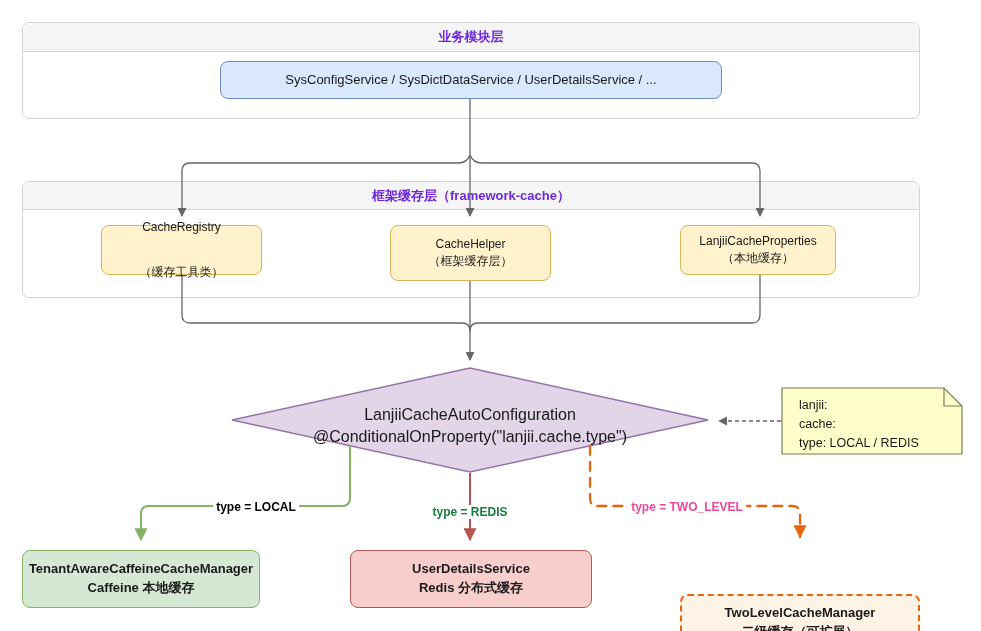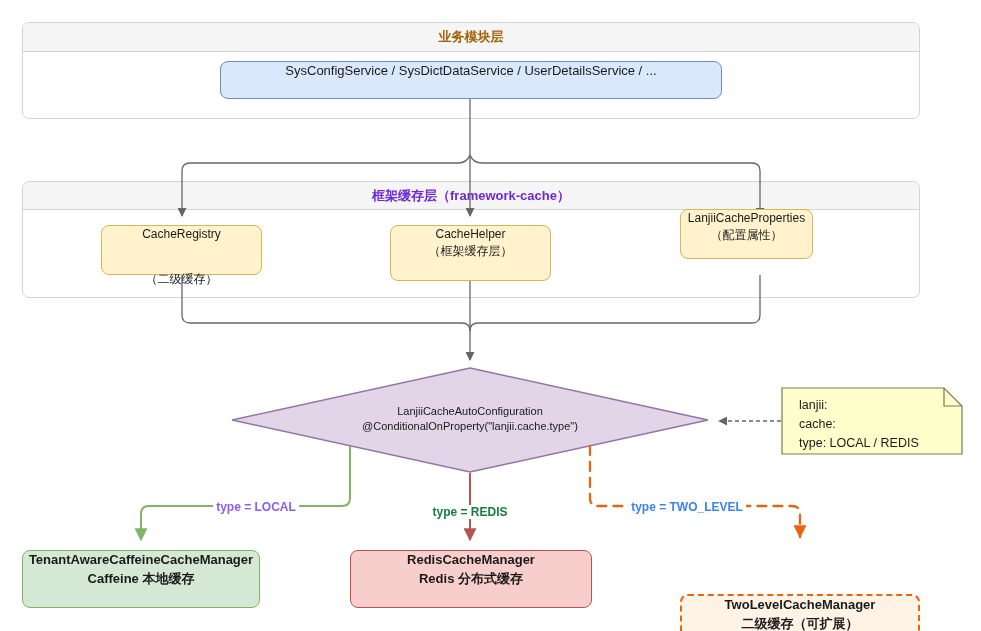--- a/index.html
+++ b/index.html
@@ -2,41 +2,41 @@
 <html><head>
 <meta charset="utf-8">
 <style>
   html,body{margin:0;padding:0;background:#ffffff;}
   body{width:981px;height:631px;position:relative;overflow:hidden;
        font-family:"Liberation Sans","DejaVu Sans",sans-serif;color:#1a1a1a;}
   
   .layer{position:absolute;background:#ffffff;border:1px solid #d4d4d4;border-radius:7px;box-sizing:border-box;}
   .layer-header{height:28px;background:#f5f5f5;border-bottom:1px solid #d4d4d4;
     border-radius:7px 7px 0 0;display:flex;align-items:center;justify-content:center;
-    font-weight:bold;font-size:13px;color:#a16207;}
+    font-weight:bold;font-size:13px;color:#6d28d9;}
   
   .node{position:absolute;box-sizing:border-box;display:flex;flex-direction:column;
-    align-items:center;text-align:center;border-radius:8px;line-height:1.45;}
+    align-items:center;justify-content:center;text-align:center;border-radius:8px;line-height:1.45;}
   .node-blue{background:#dae8fc;border:1px solid #6c8ebf;font-size:13px;}
   .node-yellow{background:#fff2cc;border:1px solid #d6b656;font-size:12px;}
   .node-green{background:#d5e8d4;border:1px solid #82b366;font-size:13px;font-weight:bold;}
   .node-red{background:#f8cecc;border:1px solid #b85450;font-size:13px;font-weight:bold;}
   .node-orange{background:#fff3e6;border:2px dashed #e8650d;font-size:13px;font-weight:bold;}
   
   #edges{position:absolute;left:0;top:0;z-index:5;}
   .layer{z-index:1;}
   .node{z-index:10;}
   .overlay-text{position:absolute;z-index:12;}
-  .diamond-label{width:380px;left:280px;top:404px;text-align:center;font-size:11px;line-height:1.4;}
+  .diamond-label{width:380px;left:280px;top:404px;text-align:center;font-size:16px;line-height:1.4;}
   .note-text{left:799px;top:396px;font-size:12.5px;line-height:1.5;}
   .edge-label{position:absolute;z-index:12;transform:translate(-50%,-50%);
     background:#ffffff;padding:0 3px;font-size:12px;font-weight:bold;white-space:nowrap;}
-  .lbl-local{color:#8b5cf6;left:256px;top:507px;}
+  .lbl-local{color:#000000;left:256px;top:507px;}
   .lbl-redis{color:#15803d;left:470px;top:512px;}
-  .lbl-two-level{color:#3b82f6;left:687px;top:507px;}
+  .lbl-two-level{color:#ec4899;left:687px;top:507px;}
 </style>
 </head>
 <body>
 
 <div class="layer" style="left:22px;top:22px;width:898px;height:97px;">
   <div class="layer-header">
     <span>业务模块层</span>
   </div>
 </div>
 
@@ -81,29 +81,29 @@
   <path d="M470,473 V540" stroke="#b85450" stroke-width="2" fill="none" marker-end="url(#ared)"></path>
   <path d="M590,446 V498 Q590,506 598,506 H792 Q800,506 800,514 V537" stroke="#e8650d" stroke-width="2.3" stroke-dasharray="9 7" stroke-linecap="round" fill="none" marker-end="url(#aorange)"></path>
 </svg>
 
 <div class="node node-blue" style="left:220px;top:61px;width:502px;height:38px;">
   <span>SysConfigService / SysDictDataService / UserDetailsService / ...</span>
 </div>
 
 <div class="node node-yellow" style="left:101px;top:225px;width:161px;height:50px;gap:28px;">
   <div>CacheRegistry</div>
-  <div>（二级缓存）</div>
+  <div>（缓存工具类）</div>
 </div>
 <div class="node node-yellow" style="left:390px;top:225px;width:161px;height:56px;">
   <div>CacheHelper</div>
   <div>（框架缓存层）</div>
 </div>
-<div class="node node-yellow" style="left:680px;top:209px;width:133px;height:50px;">
+<div class="node node-yellow" style="left:680px;top:225px;width:156px;height:50px;">
   <div>LanjiiCacheProperties</div>
-  <div>（配置属性）</div>
+  <div>（本地缓存）</div>
 </div>
 
 <div class="overlay-text diamond-label">
   <div>LanjiiCacheAutoConfiguration</div>
   <div>@ConditionalOnProperty("lanjii.cache.type")</div>
 </div>
 
 <div class="overlay-text note-text">
   <div>lanjii:</div>
   <div>cache:</div>
@@ -112,19 +112,19 @@
 
 <span class="edge-label lbl-local">type = LOCAL</span>
 <span class="edge-label lbl-redis">type = REDIS</span>
 <span class="edge-label lbl-two-level">type = TWO_LEVEL</span>
 
 <div class="node node-green" style="left:22px;top:550px;width:238px;height:58px;">
   <div>TenantAwareCaffeineCacheManager</div>
   <div>Caffeine 本地缓存</div>
 </div>
 <div class="node node-red" style="left:350px;top:550px;width:242px;height:58px;">
-  <div>RedisCacheManager</div>
+  <div>UserDetailsService</div>
   <div>Redis 分布式缓存</div>
 </div>
 <div class="node node-orange" style="left:680px;top:550px;width:240px;height:58px;margin-top:44px;">
   <div>TwoLevelCacheManager</div>
   <div>二级缓存（可扩展）</div>
 </div>
 
 </body></html>

